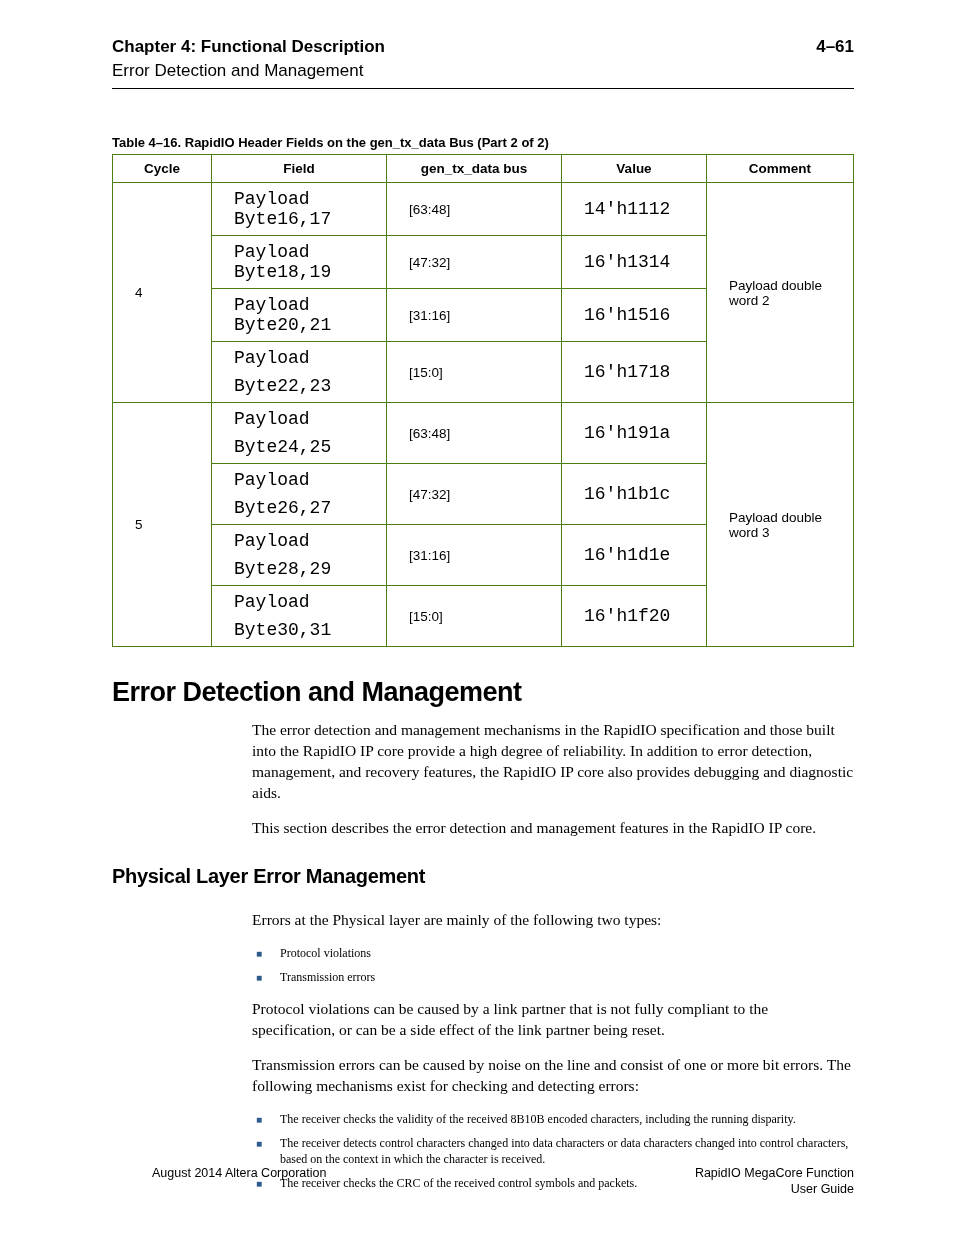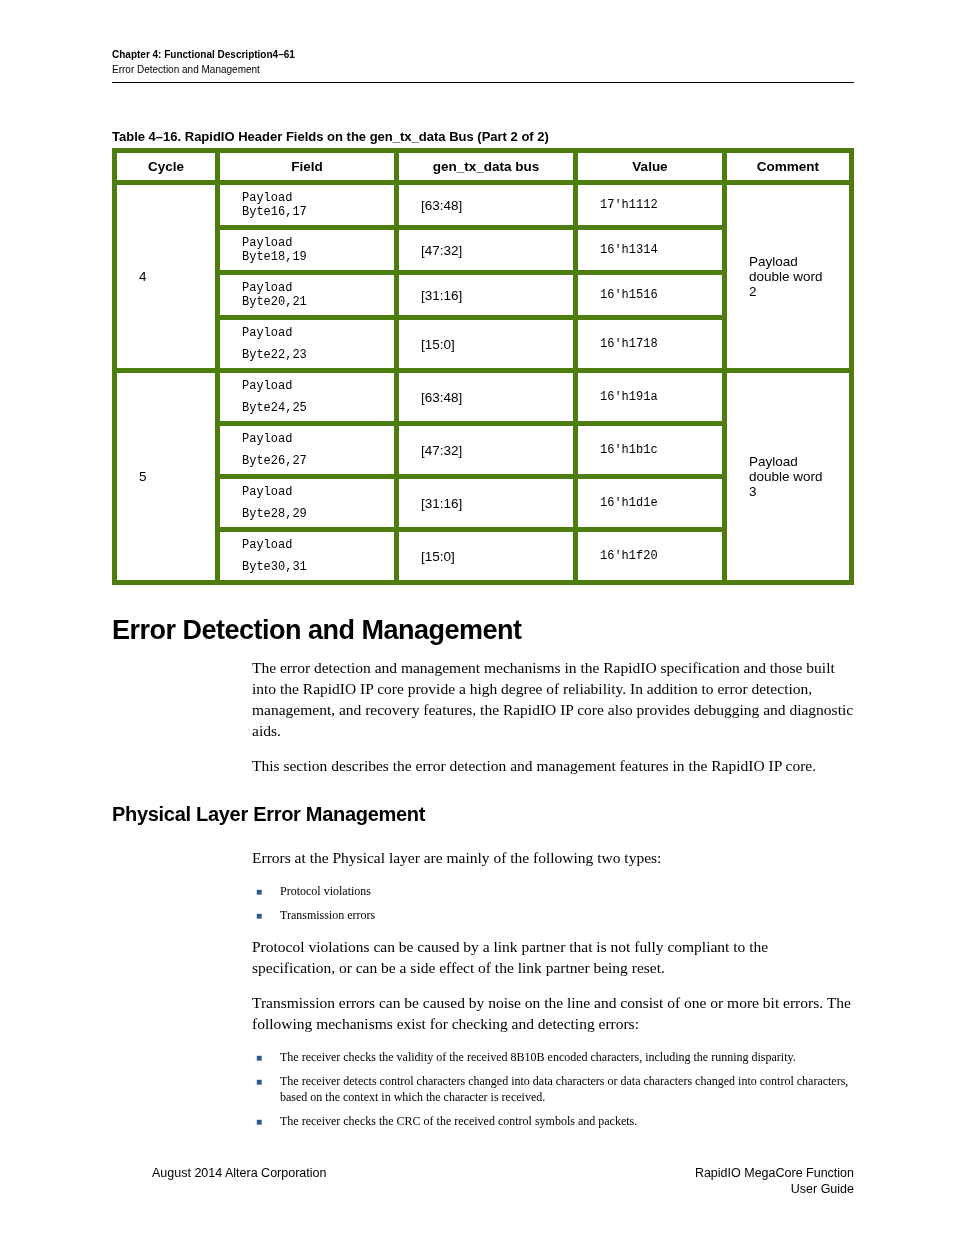--- a/index.html
+++ b/index.html
@@ -11,25 +11,24 @@
   }
   .page {
     width: 954px;
     height: 1235px;
     position: relative;
     box-sizing: border-box;
     padding: 36px 100px 0 112px;
   }
   .hdr {
     display: flex;
-    justify-content: flex-start;
-    font-family: Arial, Helvetica, sans-serif;
-    font-size: 10px;
+    justify-content: space-between;
+    font-family: Arial, Helvetica, sans-serif;
+    font-size: 17px;
     line-height: 1.3;
-    margin-top: 12px;
   }
   .hdr .left .l1 { font-weight: bold; }
   .hdr .left .l2 { font-weight: normal; margin-top: 2px; }
   .hdr .right { font-weight: bold; }
   .hdr-rule {
     margin-top: 6px;
     border: none;
     border-top: 1px solid #000;
   }
   .table-caption {
@@ -39,30 +38,30 @@
     margin-top: 46px;
     margin-bottom: 4px;
   }
   table.data {
     border-collapse: collapse;
     width: 100%;
     font-family: Arial, Helvetica, sans-serif;
     font-size: 13.5px;
   }
   table.data th, table.data td {
-    border: 5px solid #4d7c0f;
+    border: 1px solid #4d7c0f;
     padding: 6px 22px;
     text-align: left;
     vertical-align: middle;
   }
   table.data th {
     font-weight: bold;
     text-align: center;
   }
-  .mono { font-family: 'Courier New', Courier, monospace; font-size: 12px; }
+  .mono { font-family: 'Courier New', Courier, monospace; font-size: 18px; }
   .h1 {
     font-family: Arial, Helvetica, sans-serif;
     font-weight: 900;
     font-size: 27px;
     margin-top: 30px;
     margin-bottom: 12px;
     letter-spacing: -0.5px;
   }
   .h2 {
     font-family: Arial, Helvetica, sans-serif;
@@ -139,21 +138,21 @@
       </tr>
     </thead>
     <tbody>
 
       <tr>
         <td rowspan="4">4</td>
         <td class="mono">
           <span>Payload</span><br><span>Byte16,17</span>
         </td>
         <td>[63:48]</td>
-        <td class="mono">17'h1112</td>
+        <td class="mono">14'h1112</td>
         <td rowspan="4">Payload double word 2</td>
       </tr>
       <tr>
         <td class="mono">
           <span>Payload</span><br><span>Byte18,19</span>
         </td>
         <td>[47:32]</td>
         <td class="mono">16'h1314</td>
       </tr>
       <tr>

